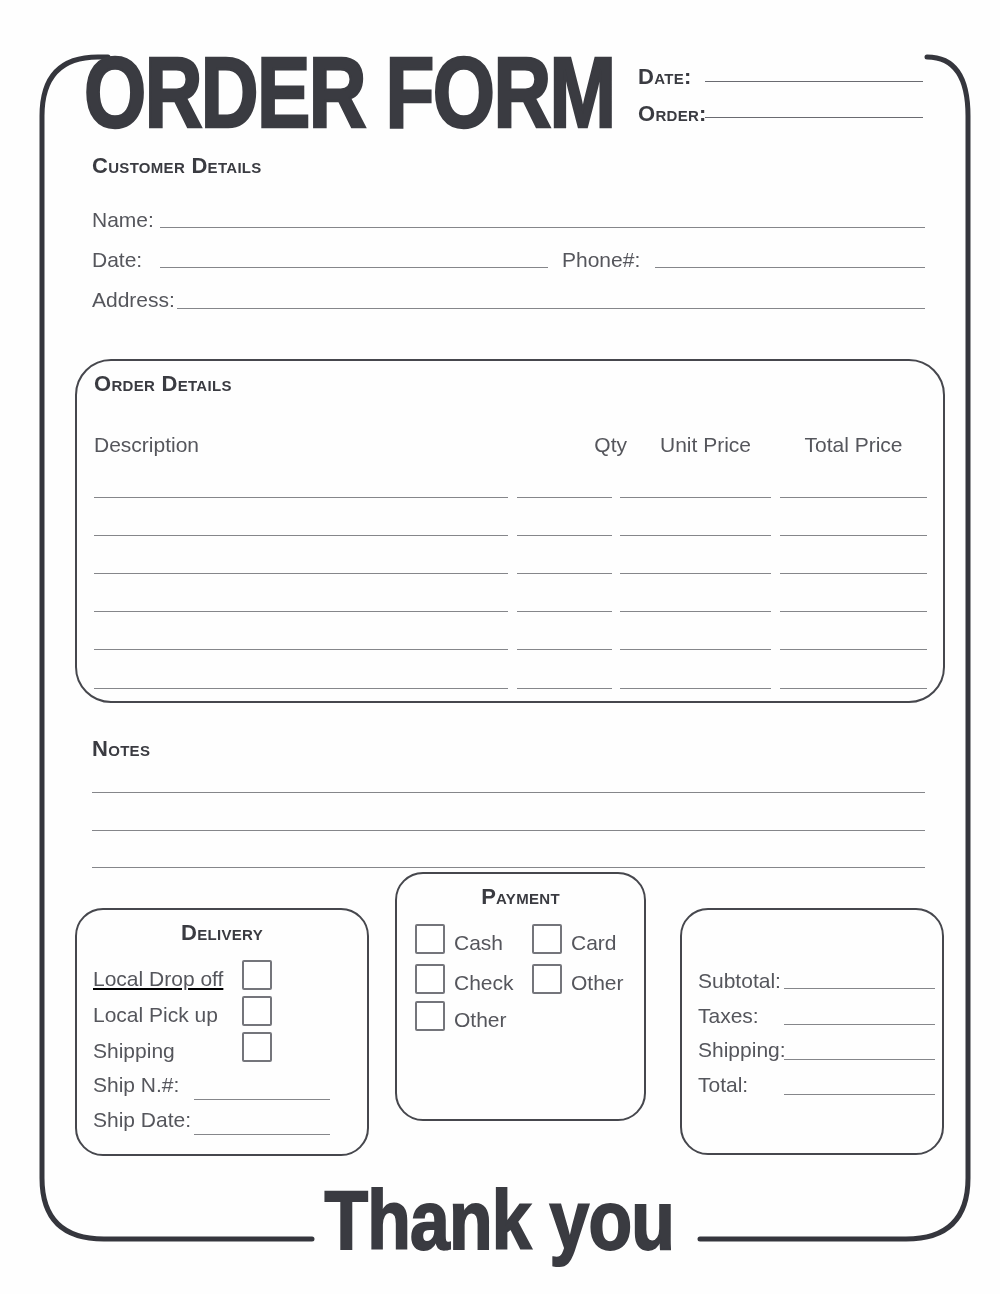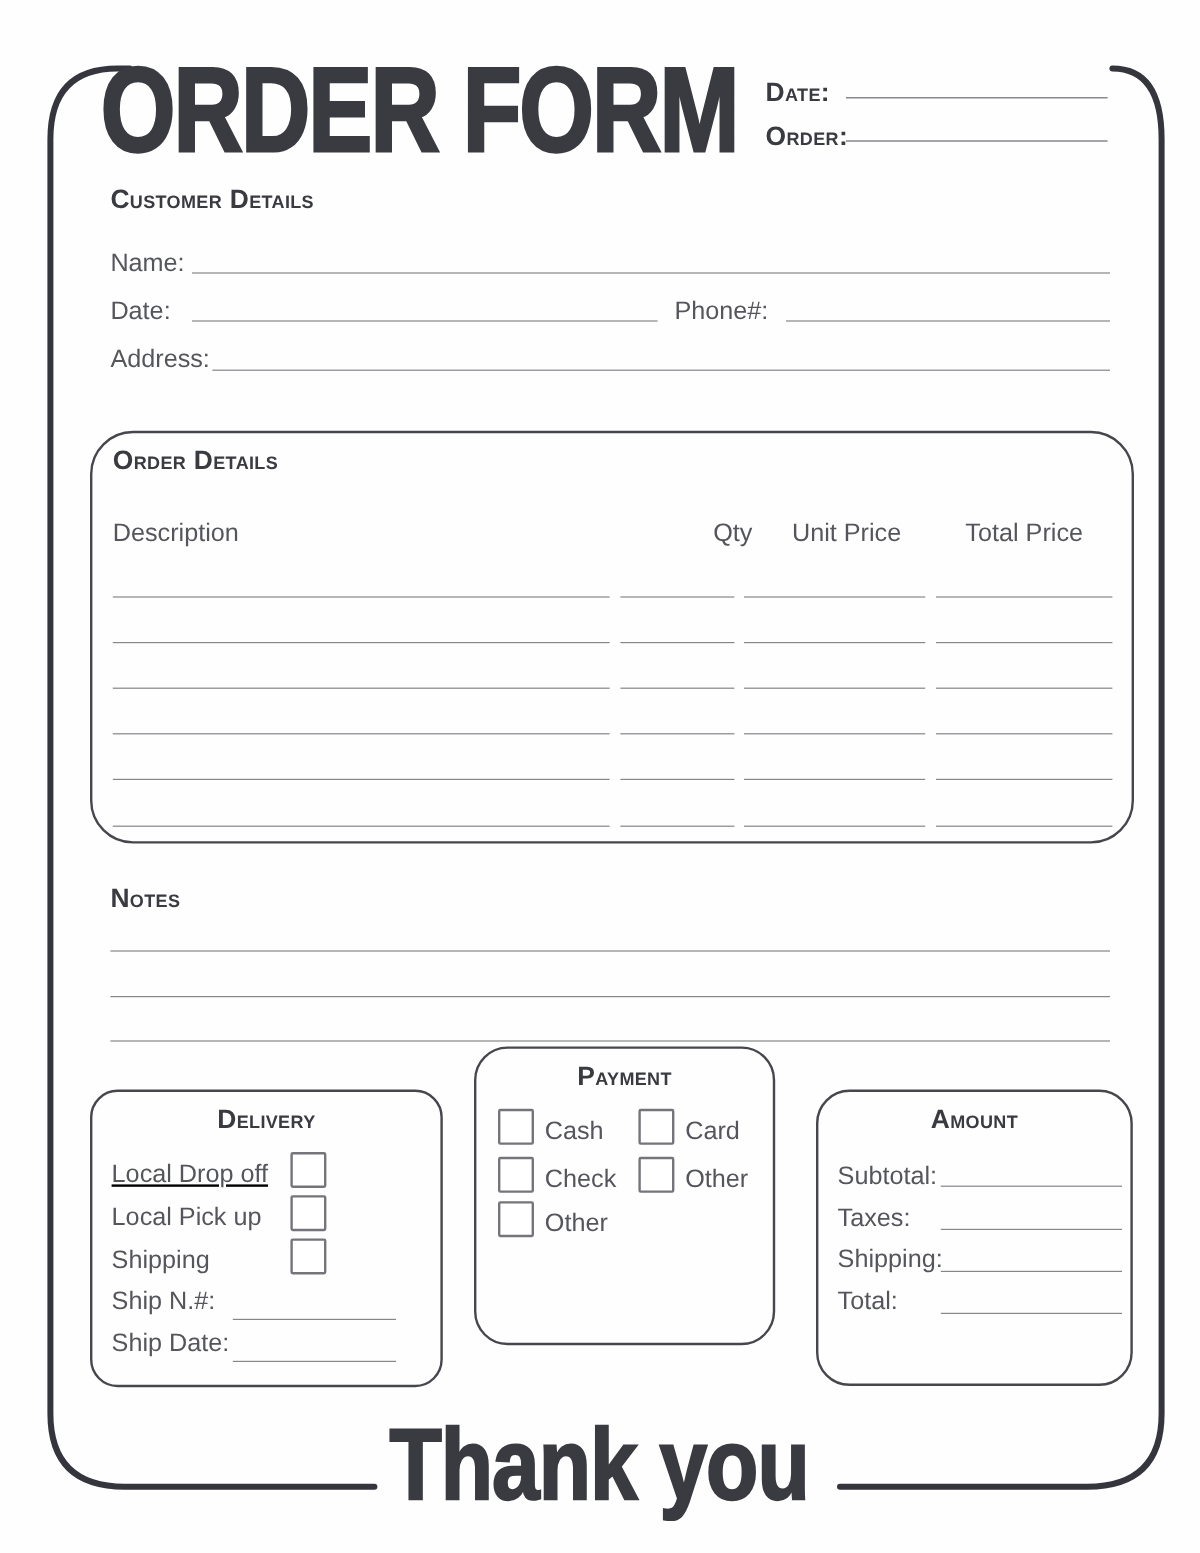--- a/index.html
+++ b/index.html
@@ -133,21 +133,21 @@
       </div>
   </div>
 
   <div class="abs sc h22" style="left:92px;top:738px;">Notes</div>
   <div id="note-lines">
       <div class="rule" style="top: 792px;"></div>
       <div class="rule" style="top: 829.5px;"></div>
       <div class="rule" style="top: 867px;"></div>
     </div>
 
-  <div class="box" style="left:75px;top:908px;width:290px;height:244px;border-radius:23px;">
+  <div class="box" style="left:75px;top:908px;width:290px;height:244px;">
     <div class="box-title sc h22">Delivery</div>
     <div id="delivery-options" class="abs" style="left:0;top:0;right:0;bottom:0;">
         <div class="dl-row" style="top: 50px; text-decoration: underline;">
           <span class="olbl">Local Drop off</span>
           <span class="cb"></span>
         </div>
         <div class="dl-row" style="top: 86px;">
           <span class="olbl">Local Pick up</span>
           <span class="cb"></span>
         </div>
@@ -182,21 +182,20 @@
           <span class="olbl">Card</span>
         </div>
         <div class="pm-row" style="left: 135px; top: 90px;">
           <span class="cb"></span>
           <span class="olbl">Other</span>
         </div>
       </div>
   </div>
 
   <div class="box" style="left:680px;top:908px;width:260px;height:243px;">
-    <div class="box-title sc h22">Amount</div>
     <div id="amount-rows" class="abs" style="left:0;top:0;right:0;bottom:0;">
         <span class="lbl" style="left: 16px; top: 60px;">Subtotal:</span>
         <div class="wline" style="left: 102px; top: 78px; width: 151px;"></div>
         <span class="lbl" style="left: 16px; top: 95px;">Taxes:</span>
         <div class="wline" style="left: 102px; top: 114px; width: 151px;"></div>
         <span class="lbl" style="left: 16px; top: 129px;">Shipping:</span>
         <div class="wline" style="left: 102px; top: 149px; width: 151px;"></div>
         <span class="lbl" style="left: 16px; top: 164px;">Total:</span>
         <div class="wline" style="left: 102px; top: 184px; width: 151px;"></div>
       </div>

